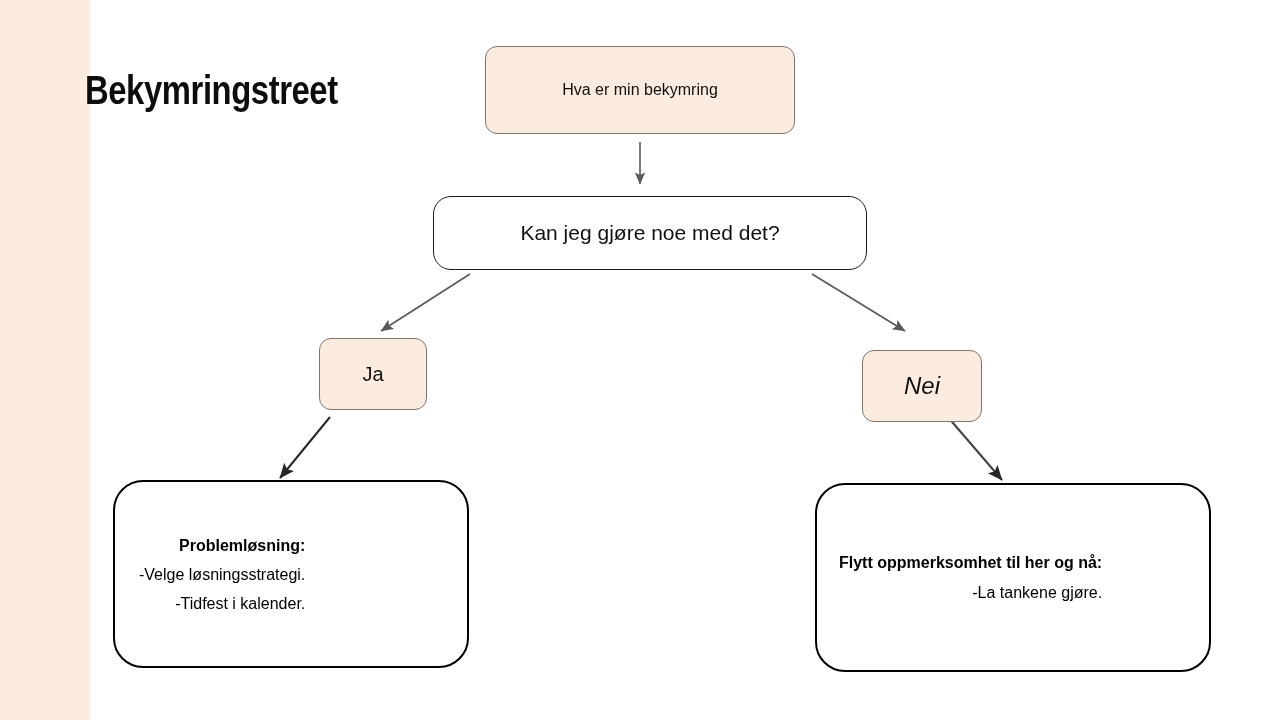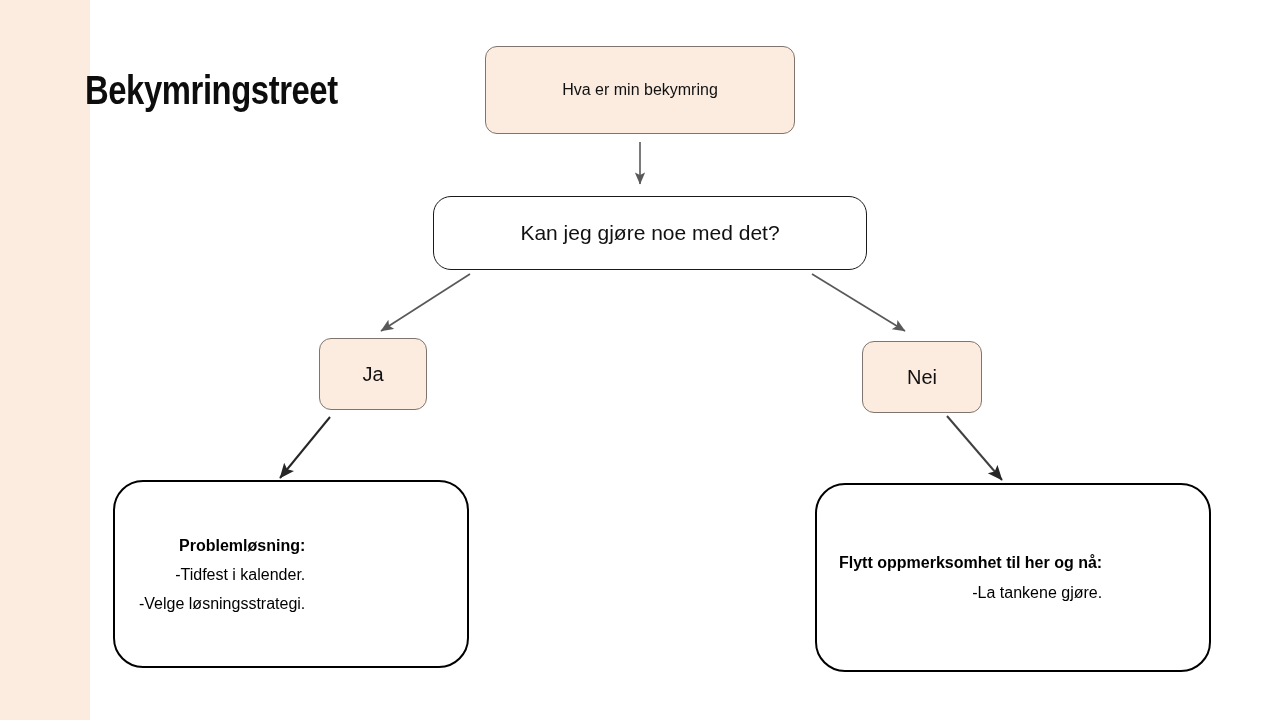--- a/index.html
+++ b/index.html
@@ -83,24 +83,25 @@
   #node-yes {
     left: 303px;
     top: 338px;
     width: 108px;
     height: 72px;
     font-size: 20px;
     margin-left: 16px;
   }
   #node-no {
     left: 862px;
-    top: 341px;
+    top: 350px;
     width: 120px;
     height: 72px;
-    font-size: 20px;
+    font-size: 24px;
+    font-style: italic;
   }
 
   #node-problem {
     left: 113px;
     top: 480px;
     width: 356px;
     height: 188px;
     align-items: center;
     justify-content: flex-start;
     padding: 0 0 0 24px;
@@ -186,22 +187,22 @@
     <span>Ja</span>
   </div>
 
   <div class="node filled" id="node-no">
     <span>Nei</span>
   </div>
 
   <div class="node outline-lg" id="node-problem">
     <div class="card-body">
       <div class="card-heading">Problemløsning:</div>
+      <div class="card-line">-Velge løsningsstrategi.</div>
       <div class="card-line">-Tidfest i kalender.</div>
-      <div class="card-line">-Velge løsningsstrategi.</div>
     </div>
   </div>
 
   <div class="node outline-lg" id="node-shift">
     <div class="card-body">
       <div class="card-heading">Flytt oppmerksomhet til her og nå:</div>
       <div class="card-line">-La tankene gjøre.</div>
     </div>
   </div>
 

